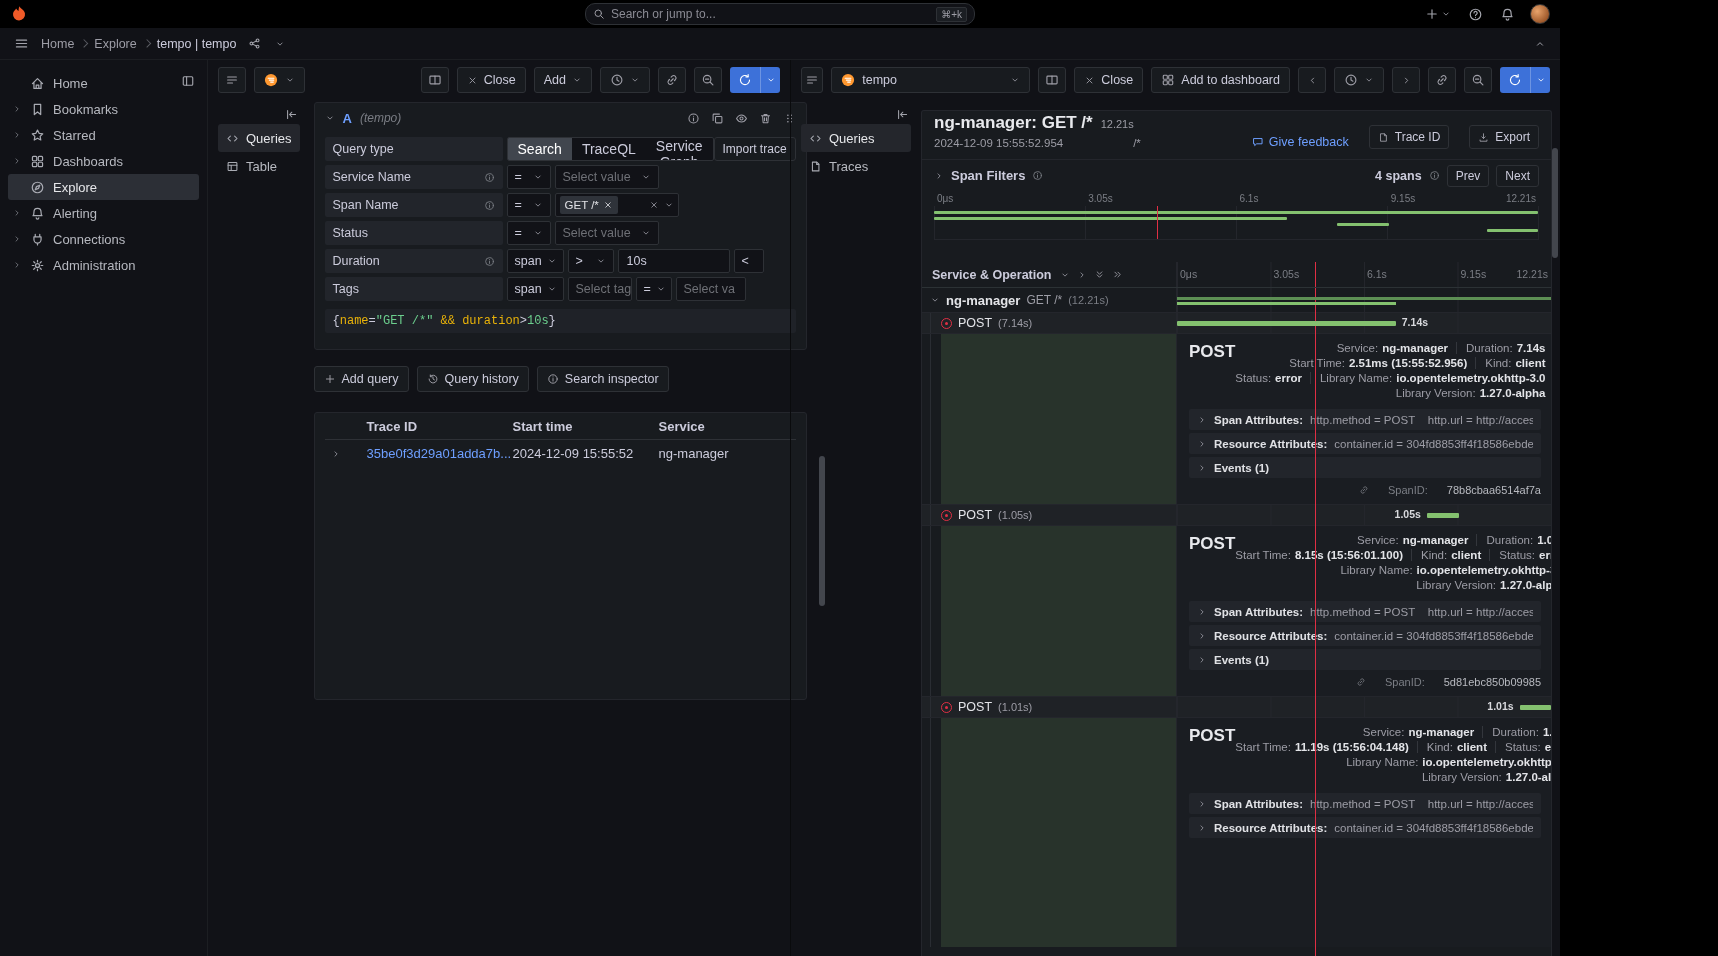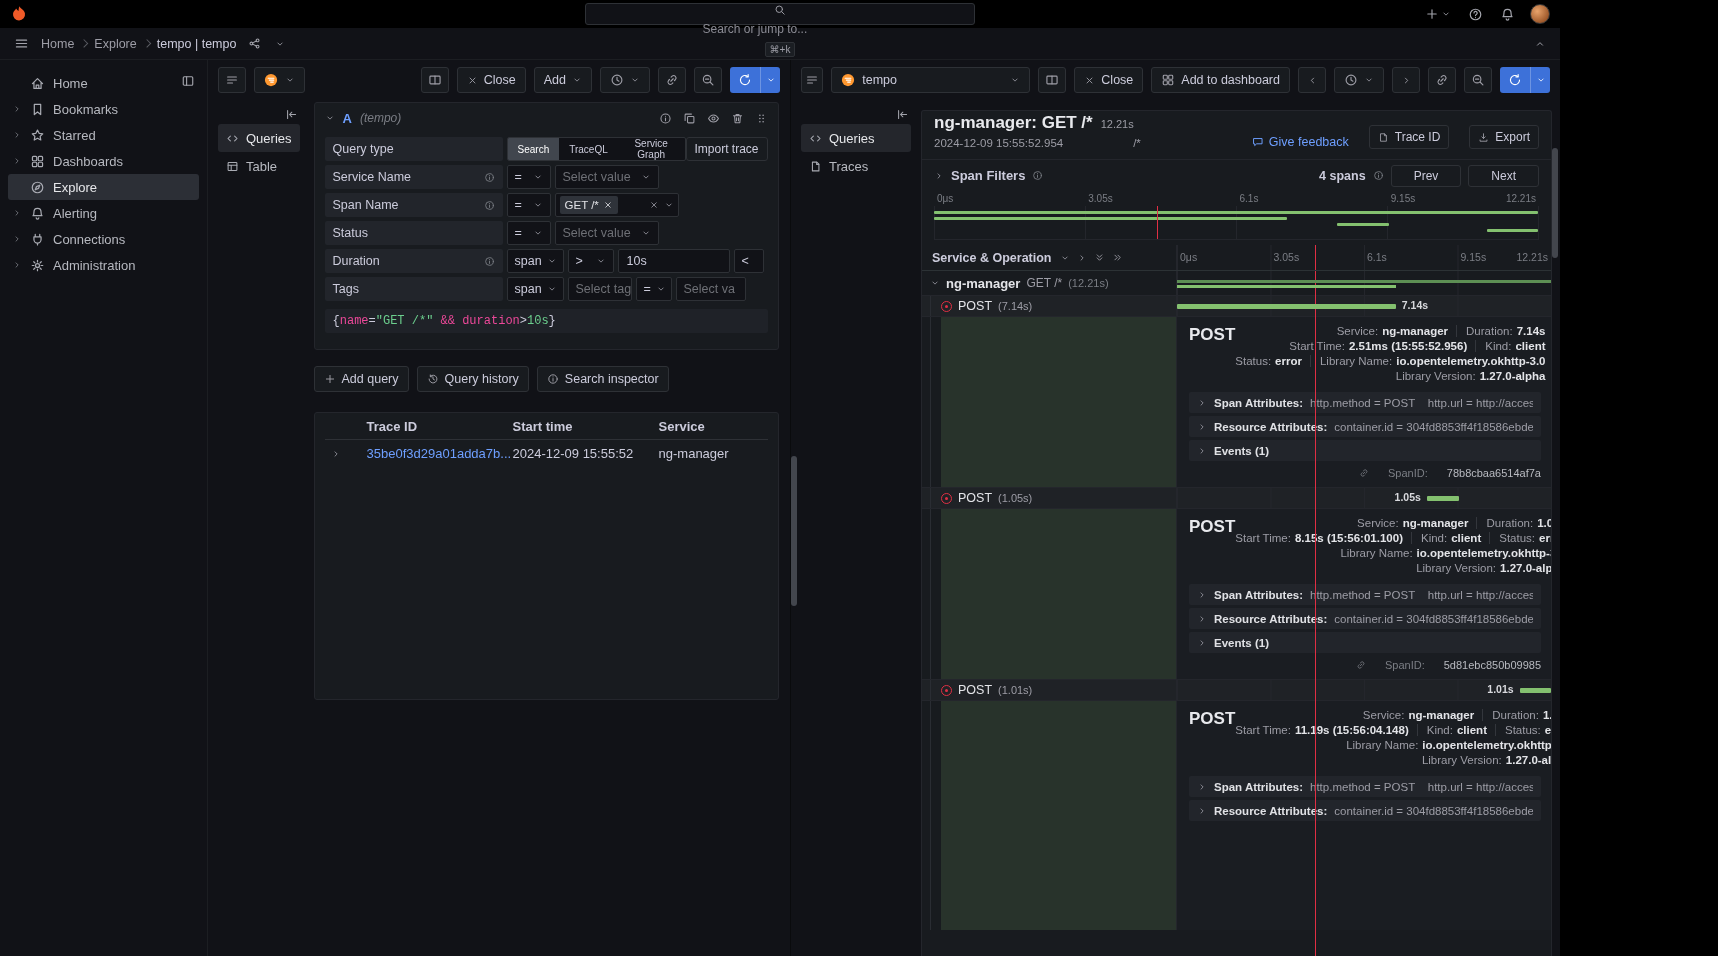--- a/index.html
+++ b/index.html
@@ -12,21 +12,21 @@
   .app{position:absolute;left:0;top:0;width:1560px;height:956px;background:var(--bg);overflow:hidden;}
   .ic{display:inline-flex;width:14px;height:14px;flex:none;}
   .ic10{width:10px;height:10px}.ic11{width:11px;height:11px}.ic12{width:12px;height:12px}
   .ic13{width:13px;height:13px}.ic15{width:15px;height:15px}.ic18{width:18px;height:18px}
   .dim{color:var(--text-dim)}.faint{color:var(--text-faint)}
   .spacer{flex:1}
   button{cursor:pointer}
 
   
   .topnav{position:absolute;top:0;left:0;right:0;height:28px;background:#000;display:flex;align-items:center;padding:0 10px;z-index:20;}
-  .searchbox{position:absolute;left:50%;top:3px;transform:translateX(-50%);width:390px;height:22px;background:#111217;border:1px solid var(--border2);border-radius:3px;display:flex;align-items:center;gap:6px;padding:0 7px;color:var(--text-dim);flex-direction:column;}
+  .searchbox{position:absolute;left:50%;top:3px;transform:translateX(-50%);width:390px;height:22px;background:#111217;border:1px solid var(--border2);border-radius:10px;display:flex;align-items:center;gap:6px;padding:0 7px;color:var(--text-dim);}
   .search-input{flex:1;background:transparent;border:none;outline:none;color:var(--text);font-size:12px;}
   .search-input::placeholder{color:#8b8b94}
   .kbd{font-size:10px;color:var(--text-dim);border:1px solid var(--border2);border-radius:2px;padding:1px 4px;background:#1b1e23;white-space:nowrap}
   .topnav-right{margin-left:auto;display:flex;align-items:center;gap:13px;color:#a3a4ac}
   .iconbtn{display:inline-flex;align-items:center;gap:2px;background:transparent;border:none;color:#a3a4ac;padding:2px}
   .avatar{width:20px;height:20px;border-radius:50%;background:radial-gradient(circle at 35% 35%,#e8a36b,#a05a2c 70%,#6d3a1a);border:1px solid #3a3a3a;display:inline-block;cursor:pointer}
 
   
   .subnav{position:absolute;top:28px;left:0;right:0;height:32px;display:flex;align-items:center;gap:10px;padding:0 12px;border-bottom:1px solid #1c1e22;background:var(--bg);z-index:19;}
   .crumbs{display:flex;align-items:center;font-size:12.5px;color:var(--text-dim)}
@@ -47,21 +47,21 @@
   
   .pane{position:absolute;top:60px;bottom:0;}
   .pane-left{left:208px;width:582px;}
   .pane-right{left:790px;width:770px;border-left:1px solid #0a0b0d;}
   .pane-toolbar{height:40px;display:flex;align-items:center;gap:8px;padding:0 10px}
   .tb-right{margin-left:auto;display:flex;align-items:center;gap:8px}
   .tbtn{height:26px;display:inline-flex;align-items:center;gap:6px;padding:0 9px;background:#181b1f;border:1px solid var(--border2);border-radius:3px;color:var(--text);font-size:12.5px;white-space:nowrap}
   .tbtn .ic{color:var(--text-dim)}
   .tbtn.icon-only{width:28px;justify-content:center;padding:0}
   .tbtn.small{height:24px;font-size:12px;padding:0 8px}
-  .tbtn.xsmall{height:22px;font-size:12px;padding:0 22px;background:transparent}
+  .tbtn.xsmall{height:22px;font-size:12px;padding:0 8px;background:transparent}
   .ds-picker{gap:7px}
   .ds-picker.wide{width:250px}
   .syncbtn{display:inline-flex;height:26px;border-radius:3px;overflow:hidden;cursor:pointer}
   .sync-main{width:30px;background:var(--blue);display:flex;align-items:center;justify-content:center;color:#fff}
   .sync-chev{width:20px;background:var(--blue);border-left:1px solid rgba(255,255,255,.25);display:flex;align-items:center;justify-content:center;color:#fff}
   .pane-body{position:absolute;top:40px;left:0;right:0;bottom:0;display:flex}
   .minibar{width:128px;padding:4px 8px 0 10px}
   .minibar-head{display:flex;justify-content:flex-end;height:20px;color:var(--text-dim)}
   .mini-item{display:flex;align-items:center;gap:7px;height:28px;padding:0 8px;font-size:13px;color:#b7b9c0;border-radius:3px;cursor:pointer}
   .mini-item.active{background:#24262c;color:#e6e7ea}
@@ -77,25 +77,25 @@
   .qbody{padding:4px 10px 10px;overflow:hidden}
   .frow{display:flex;align-items:center;margin-bottom:4px;flex-wrap:nowrap}
   .flabel{width:178px;flex:none;background:#22252b;border-radius:2px;height:24px;display:flex;align-items:center;justify-content:space-between;padding:0 8px;font-size:12.5px;color:var(--text);margin-right:4px}
   .fsel{height:24px;flex:none;background:#111217;border:1px solid var(--border2);border-radius:2px;display:flex;align-items:center;gap:5px;padding:0 7px;font-size:12.5px;color:var(--text);margin-right:4px;cursor:pointer;justify-content:space-between;white-space:nowrap;overflow:hidden}
   .fsel .ph{color:#6e7076}
   .w-op{width:44px}.w-val{width:104px}.w-chips{width:124px;justify-content:flex-start;padding:0 4px}
   .w-scope{width:57px}.w-opg{width:46px}.w-lt{width:30px}.w-tag{width:64px}.w-eq{width:36px}.w-va{width:70px}
   .finput{height:24px;width:112px;flex:none;background:#111217;border:1px solid var(--border2);border-radius:2px;color:var(--text);font-size:12.5px;padding:0 8px;margin-right:4px;outline:none}
   .chip{display:inline-flex;align-items:center;gap:4px;background:#2f333a;border-radius:2px;padding:0 5px;height:18px;font-size:11.5px;color:#e0e1e5;white-space:nowrap}
   .radio-group{display:flex;background:#111217;border:1px solid var(--border2);border-radius:2px;height:24px;align-items:stretch;overflow:hidden}
-  .radio-item{border:none;background:transparent;color:var(--text);padding:0 10px;font-size:10px}
+  .radio-item{border:none;background:transparent;color:var(--text);padding:0 10px;font-size:14px}
   .radio-item.active{background:#41464e;color:#fff}
   .qpreview{margin:8px 0 6px;background:#1f2228;border-radius:2px;padding:5px 8px;font-family:"Liberation Mono","DejaVu Sans Mono",monospace;font-size:12px;line-height:14px}
   .tok{font-family:inherit}
-  .tok.p{color:var(--text)}.tok.k{color:#ec4899}.tok.s{color:#6ccf8e}
+  .tok.p{color:var(--text)}.tok.k{color:#eab308}.tok.s{color:#6ccf8e}
   .qoptions{display:flex;align-items:center;gap:8px;font-size:12px;color:var(--text-dim);padding:4px 2px 0}
   .opt-label{color:var(--text)}
   .opt-summary{white-space:pre;overflow:hidden}
   .actions-row{display:flex;gap:8px;margin-top:16px}
 
   
   .tcard{margin-top:20px;background:var(--panel);border:1px solid var(--border);border-radius:3px;height:288px}
   .tcard-title{padding:9px 12px 7px;font-size:13px;color:var(--text)}
   .ttable{padding:0 10px}
   .trow{display:flex;align-items:center;height:27px;font-size:13px;color:var(--text)}
@@ -123,21 +123,21 @@
   .tick{position:absolute;top:0;margin-left:3px;white-space:nowrap}
   .tick.end{transform:translateX(calc(-100% - 6px))}
   .mini-graph{position:relative;height:34px;border-bottom:1px solid var(--border);background-image:linear-gradient(90deg,var(--border) 1px,transparent 1px);background-size:25% 100%;border-right:1px solid var(--border)}
   .mini-bars{position:absolute;left:0;top:0;right:0;bottom:0}
   .mini-bar{position:absolute;height:3px;background:var(--green);border-radius:1px}
   .mini-bars div:nth-of-type(1){top:5px}
   .mini-bars div:nth-of-type(2){top:11px}
   .mini-bars div:nth-of-type(3){top:17px}
   .mini-bars div:nth-of-type(4){top:23px}
   .mini-marker{position:absolute;top:0;bottom:0;width:1px;background:var(--red)}
-  .svc-header{display:flex;height:26px;border-bottom:1px solid #2c3235;margin-top:4px}
+  .svc-header{display:flex;height:26px;border-bottom:1px solid #2c3235;margin-top:21px}
   .svc-left{width:255px;flex:none;display:flex;align-items:center;gap:8px;padding:0 10px;border-right:1px solid var(--border)}
   .svc-title{font-size:12.5px;font-weight:700;color:var(--text)}
   .svc-icons{display:flex;gap:7px;color:var(--text-dim);align-items:center}
   .svc-right{flex:1;position:relative;font-size:10.5px;color:var(--text-faint);background-image:linear-gradient(90deg,var(--border) 1px,transparent 1px);background-size:25% 100%}
   .svc-right .tick{top:6px}
   .rows-zone{position:relative;flex:1;overflow:hidden;display:flex;flex-direction:column}
   .tl-overlay{position:absolute;left:255px;top:0;right:0;bottom:0;pointer-events:none}
   .cell-name{width:255px;flex:none;border-right:1px solid var(--border);display:flex;align-items:center;overflow:hidden}
   .cell-tl{flex:1;position:relative;background-image:linear-gradient(90deg,var(--border) 1px,transparent 1px);background-size:25% 100%}
   .span-root{display:flex;height:24px}

